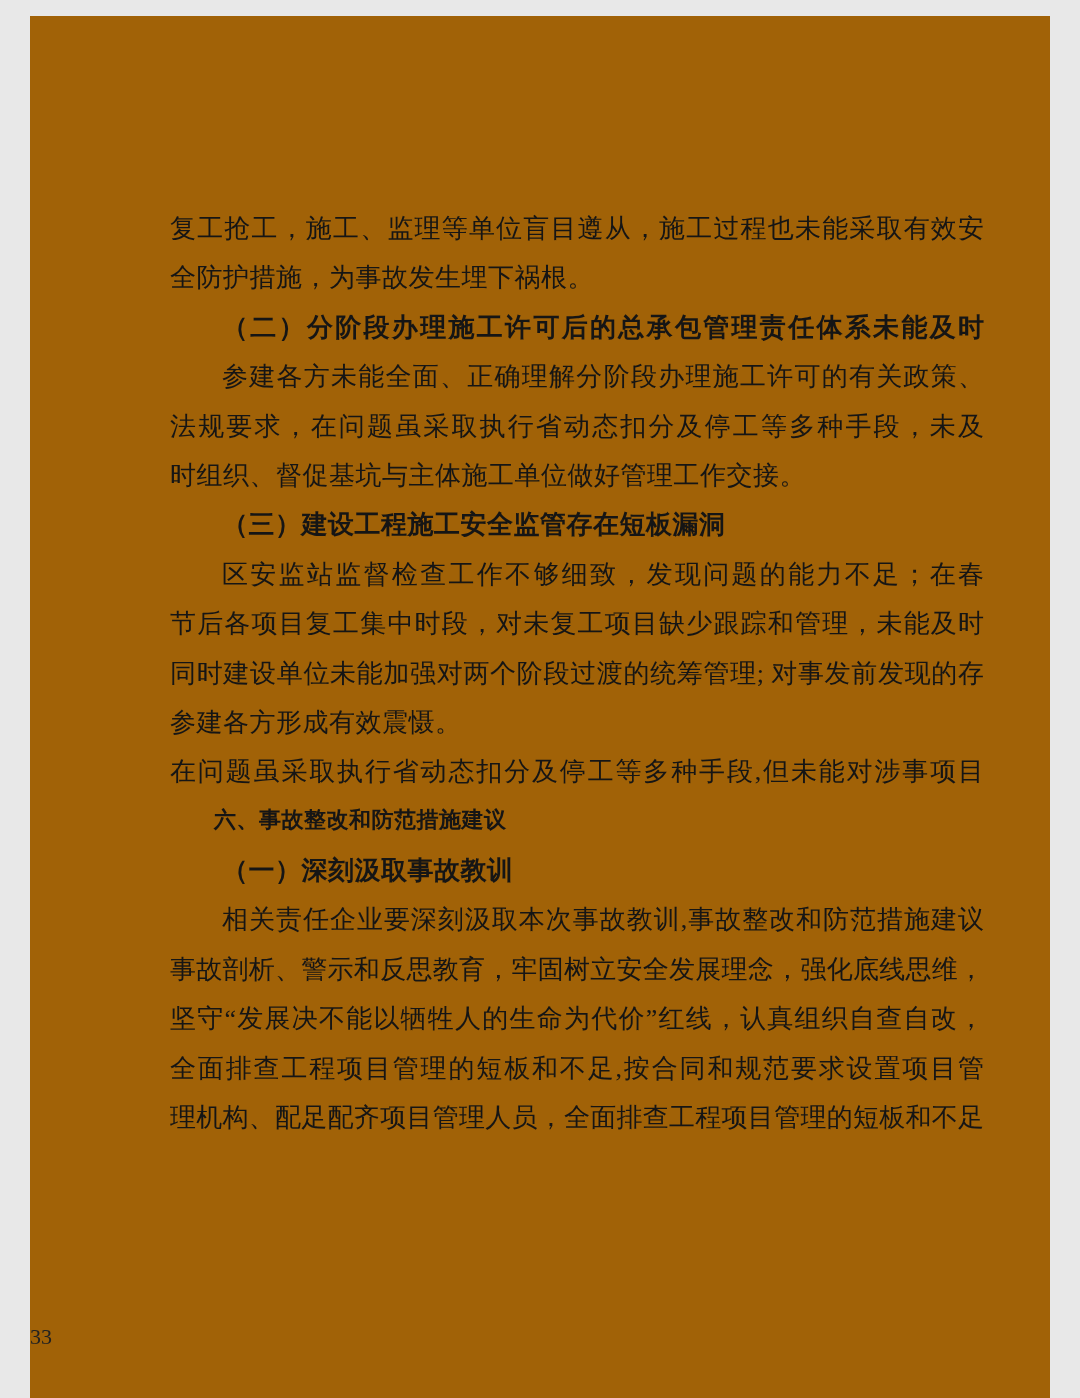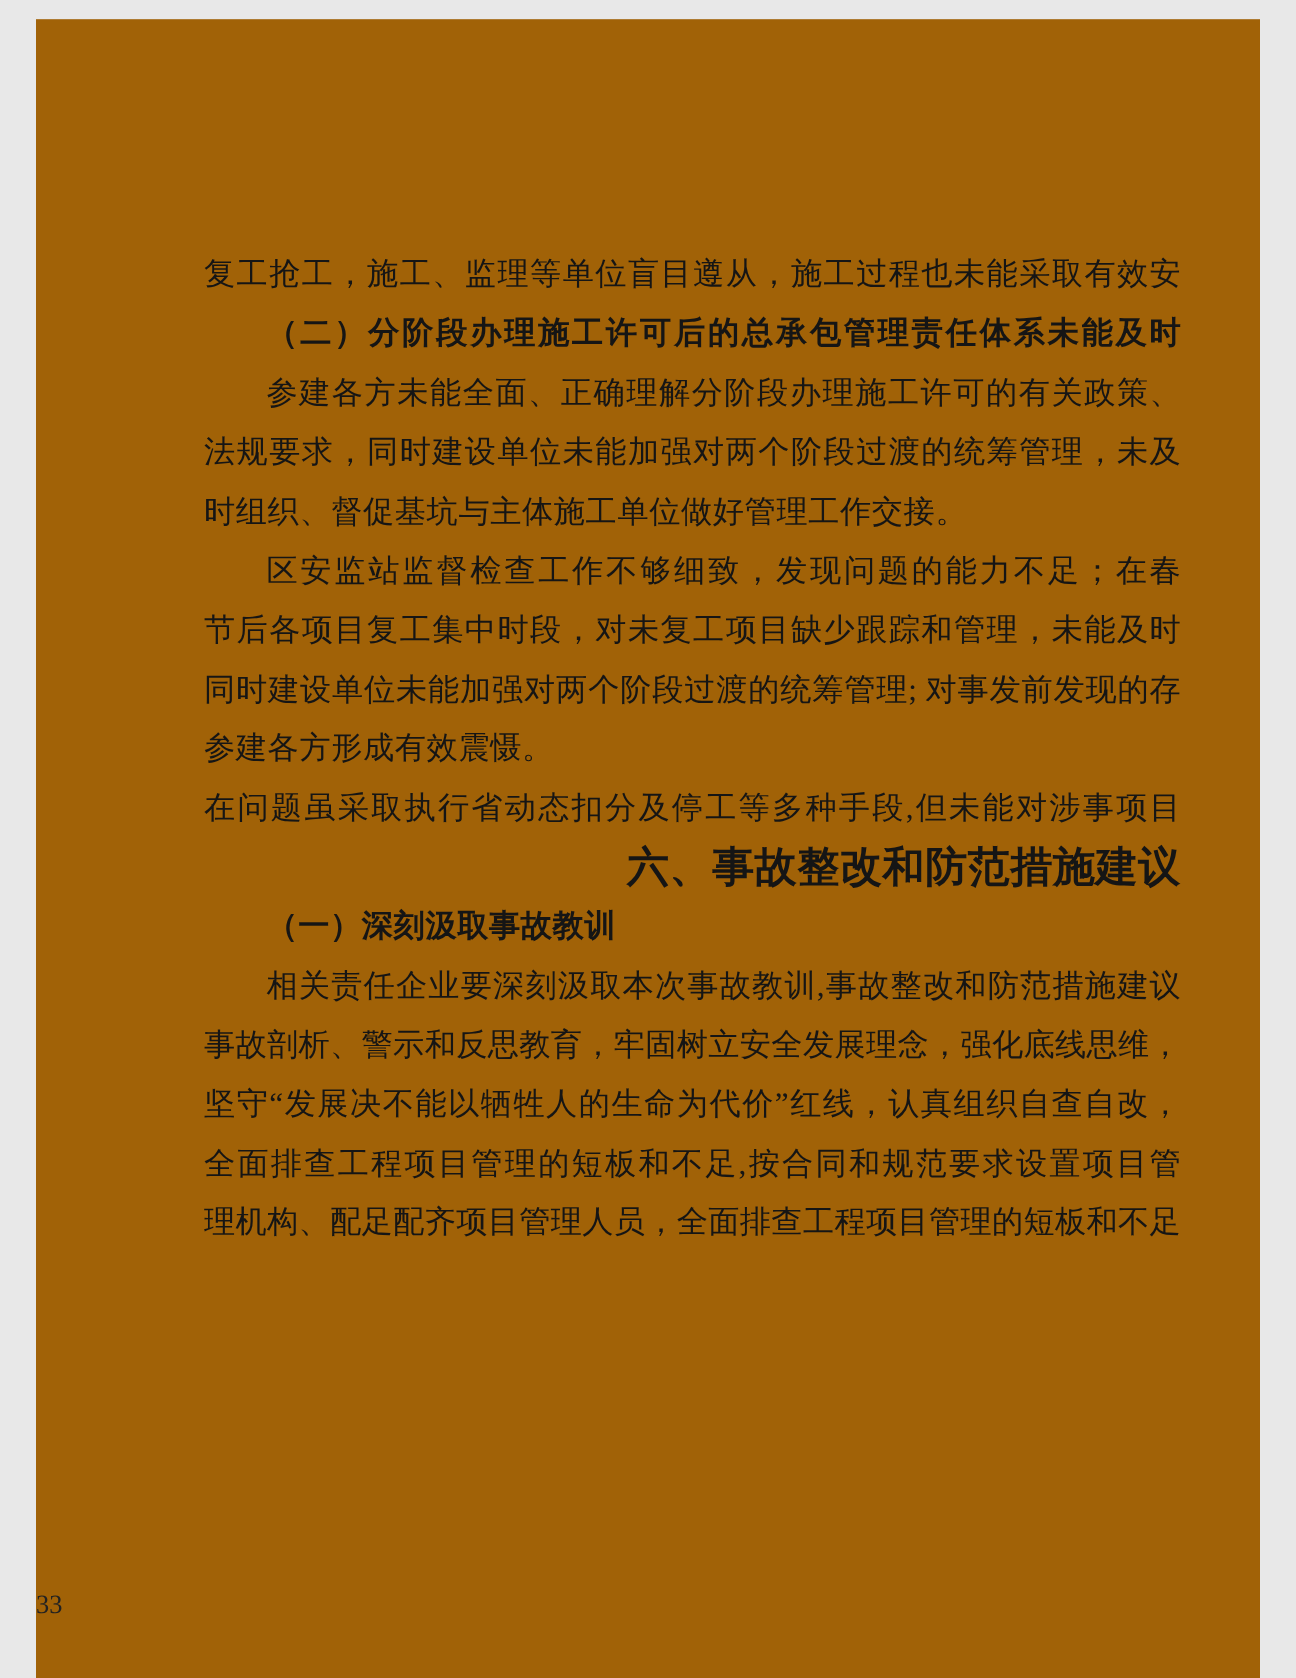--- a/index.html
+++ b/index.html
@@ -41,45 +41,46 @@
     text-indent: 2em;
   }
   .line.body {
     font-weight: 400;
   }
   .line.h-kai {
     font-weight: 700;
   }
   .line.h-hei {
     font-weight: 700;
-    font-family: Liberation Sans, sans-serif;
-    font-size: 35px;
-    text-align: right;
+    font-family: Liberation Mono, monospace;
+    font-size: 22px;
   }
   .footer {
     position: absolute;
     left: 0;
     top: 1308px;
     width: 100%;
     text-align: left;
     font-size: 22px;
     color: #222222;
     font-family: "Liberation Serif", "DejaVu Serif", serif;
   }
 </style>
 </head>
 <body>
 
 <div class="page">
   <div class="text-block">
       <div class="line body justify">复工抢工，施工、监理等单位盲目遵从，施工过程也未能采取有效安</div>
+      <div class="line body">全防护措施，为事故发生埋下祸根。</div>
       <div class="line h-kai indent justify">（二）分阶段办理施工许可后的总承包管理责任体系未能及时</div>
       <div class="line body indent justify">参建各方未能全面、正确理解分阶段办理施工许可的有关政策、</div>
-      <div class="line body justify">法规要求，同时建设单位未能加强对两个阶段过渡的统筹管理，未及</div>
+      <div class="line body justify">法规要求，在问题虽采取执行省动态扣分及停工等多种手段，未及</div>
       <div class="line body">时组织、督促基坑与主体施工单位做好管理工作交接。</div>
+      <div class="line h-kai indent">（三）建设工程施工安全监管存在短板漏洞</div>
       <div class="line body indent justify">区安监站监督检查工作不够细致，发现问题的能力不足；在春</div>
       <div class="line body justify">节后各项目复工集中时段，对未复工项目缺少跟踪和管理，未能及时</div>
       <div class="line body justify">同时建设单位未能加强对两个阶段过渡的统筹管理; 对事发前发现的存</div>
       <div class="line body">参建各方形成有效震慑。</div>
       <div class="line body justify">在问题虽采取执行省动态扣分及停工等多种手段,但未能对涉事项目</div>
       <div class="line h-hei indent">六、事故整改和防范措施建议</div>
       <div class="line h-kai indent">（一）深刻汲取事故教训</div>
       <div class="line body indent justify">相关责任企业要深刻汲取本次事故教训,事故整改和防范措施建议</div>
       <div class="line body justify">事故剖析、警示和反思教育，牢固树立安全发展理念，强化底线思维，</div>
       <div class="line body justify">坚守“发展决不能以牺牲人的生命为代价”红线，认真组织自查自改，</div>

